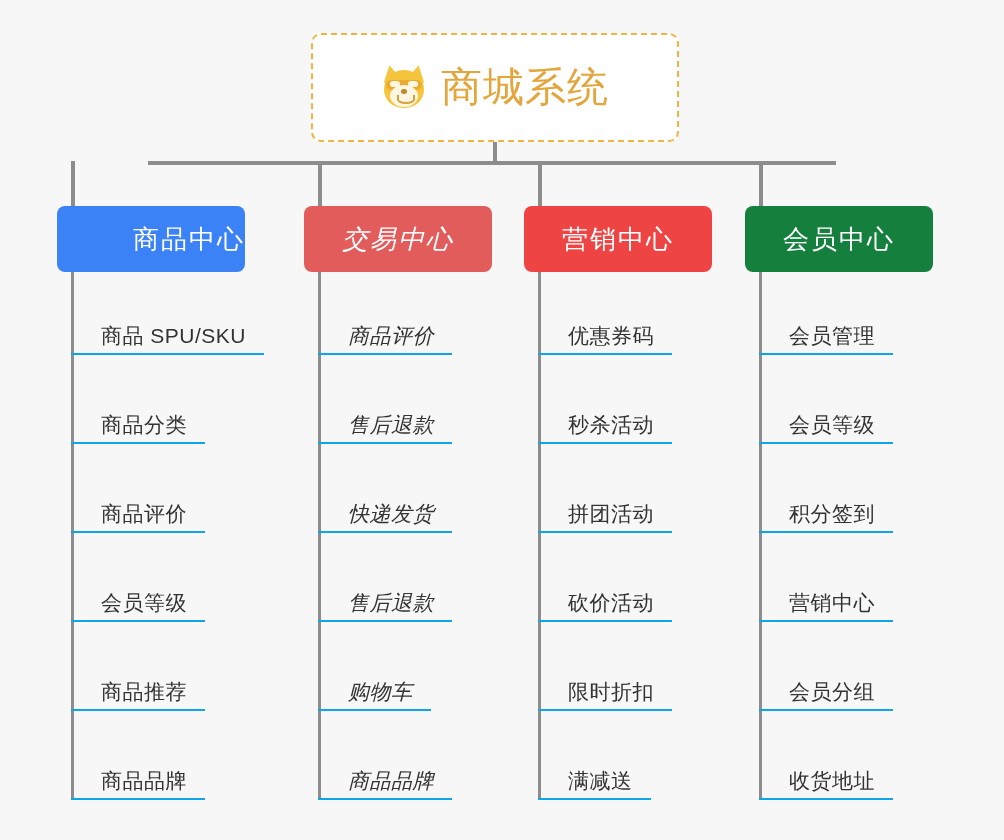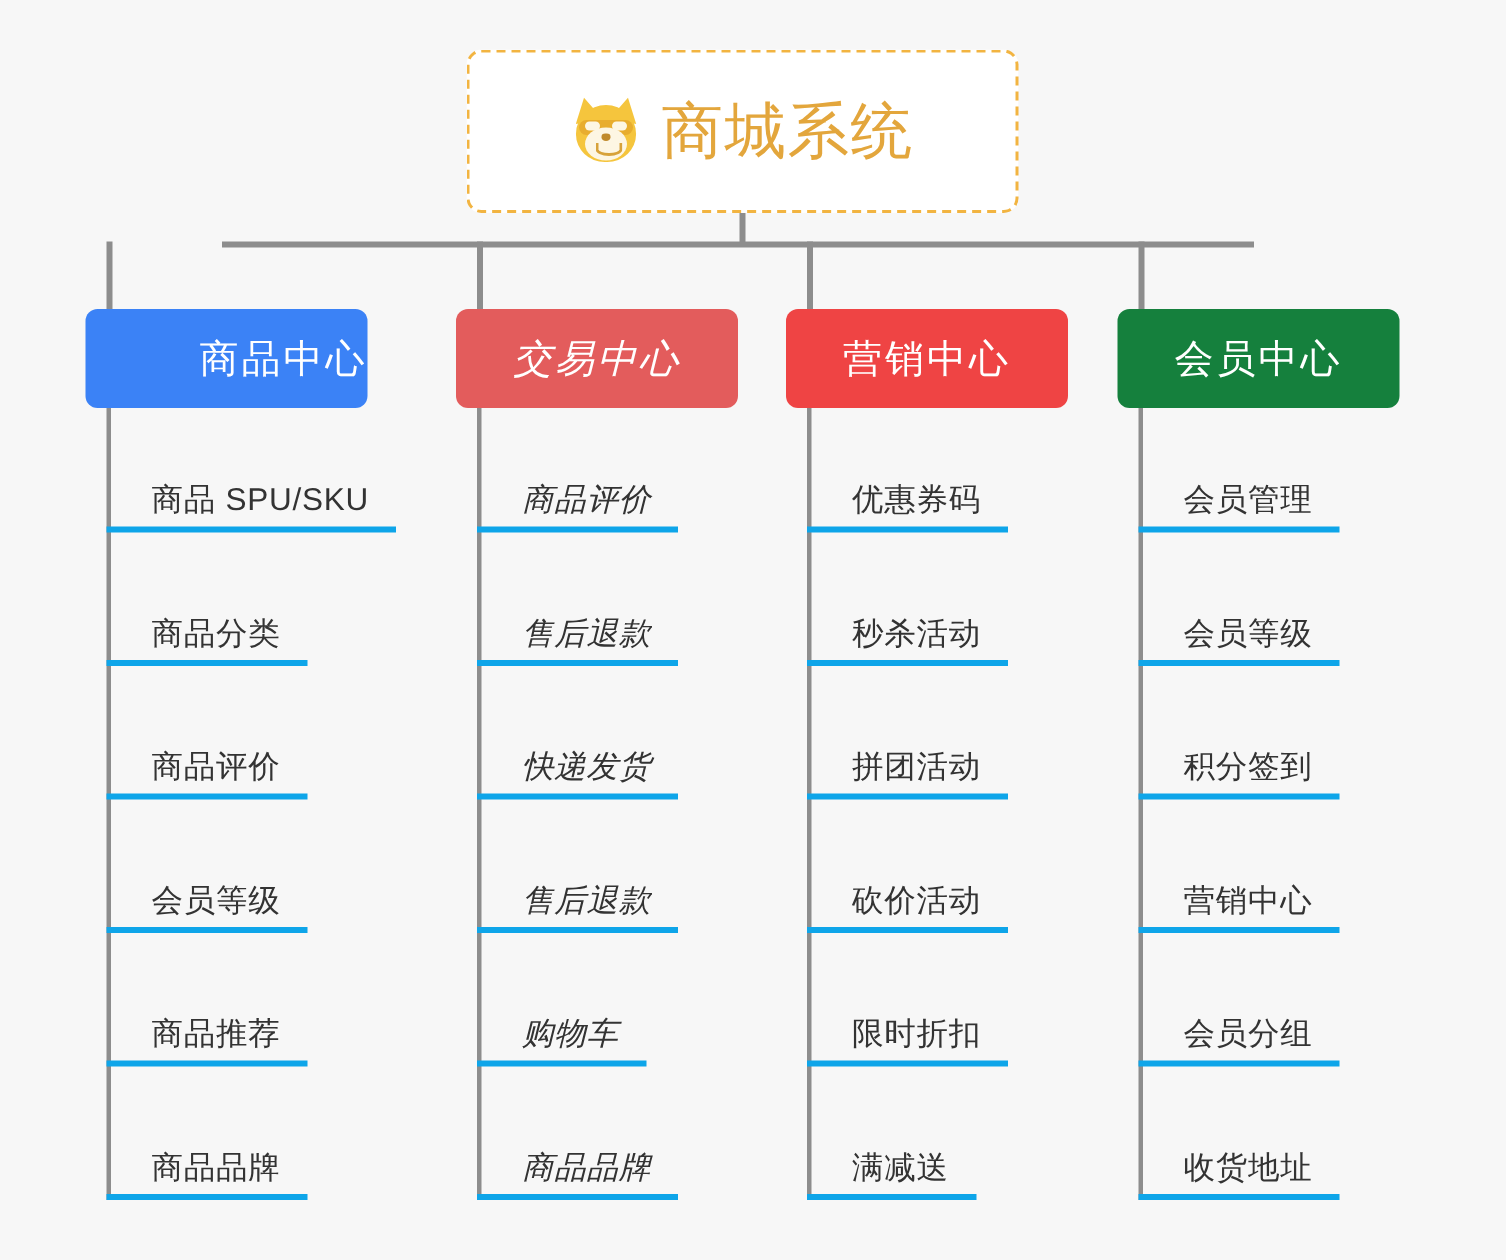--- a/index.html
+++ b/index.html
@@ -167,21 +167,21 @@
   }
   .leaf {
     position: absolute;
     left: 0;
     height: 0;
   }
   .leaf-inner {
     position: absolute;
     left: 0;
     bottom: 0;
-    border-bottom: 4px solid #0ea5e9;
+    border-bottom: 2px solid #0ea5e9;
     padding: 0 18px 6px 30px;
     white-space: nowrap;
   }
   .leaf-label {
     font-size: 21px;
     color: #333333;
     letter-spacing: 0.5px;
     line-height: 1.1;
   }
 </style>

